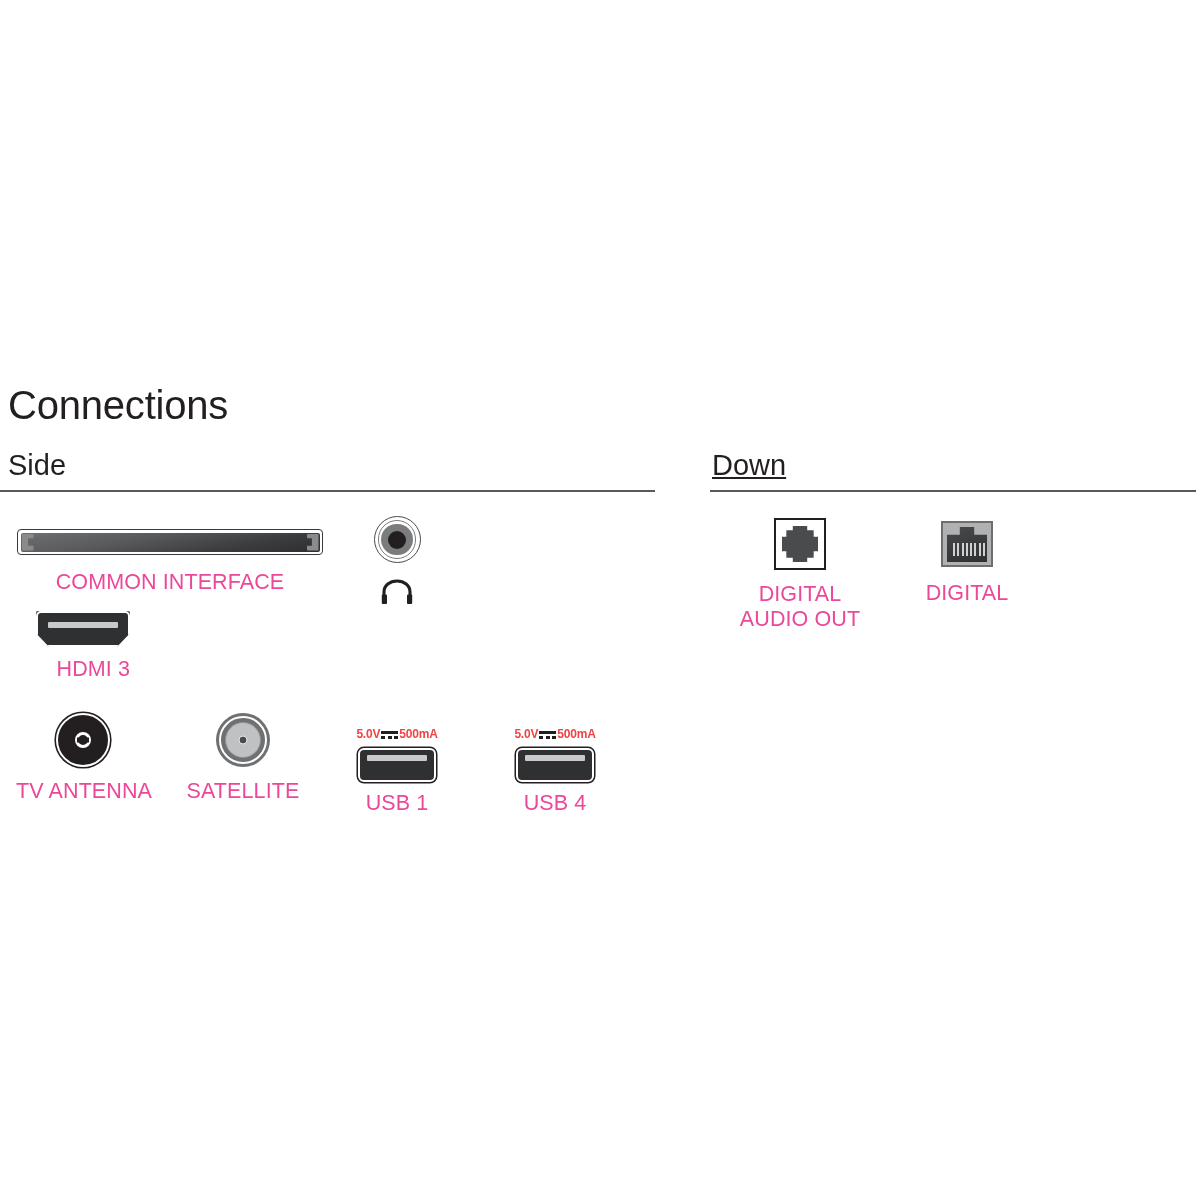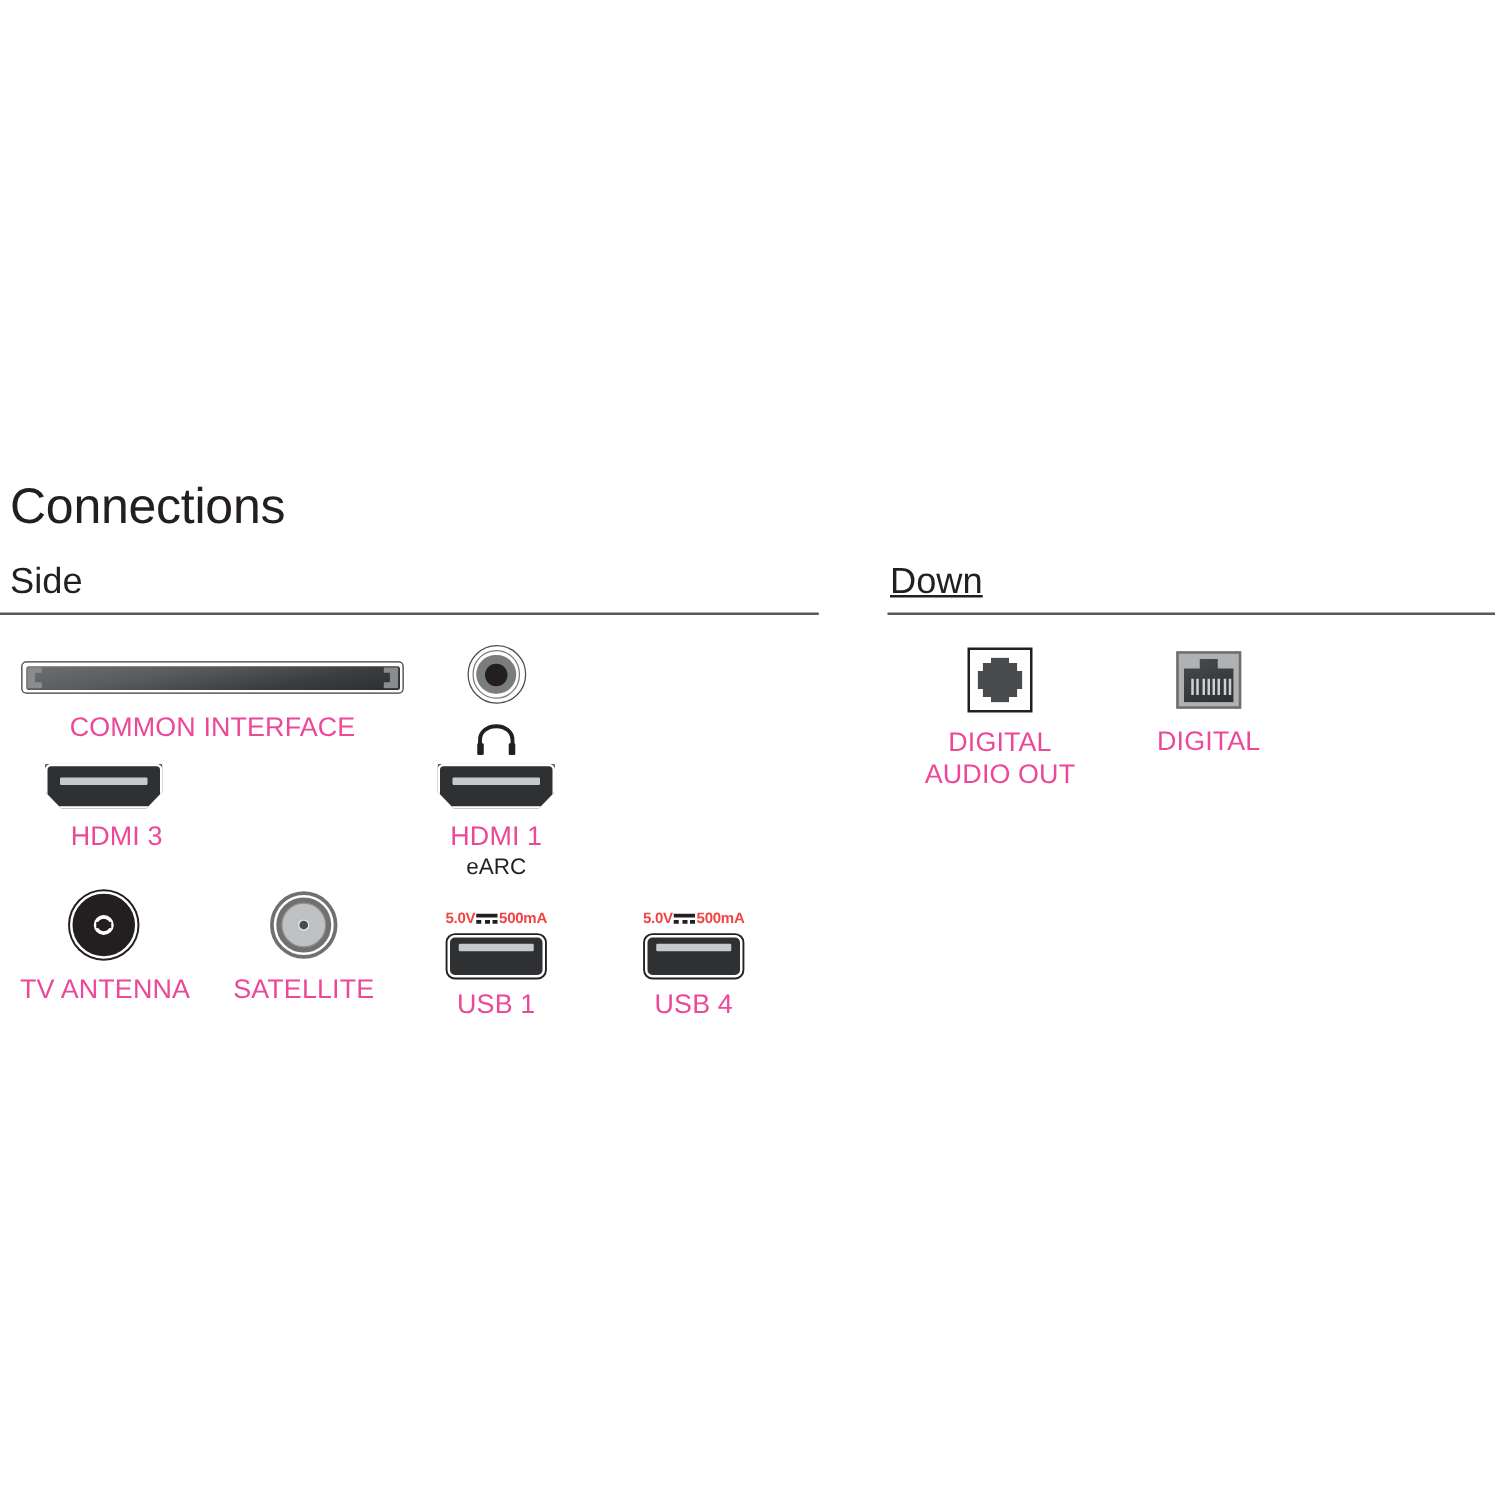--- a/index.html
+++ b/index.html
@@ -383,31 +383,20 @@
       <div class="hdmi">
         <div class="hdmi-outline"></div>
         <div class="hdmi-shell"></div>
         <div class="hdmi-bar"></div>
       </div>
     </div>
     <div class="lbl" style="margin-top:10px;">HDMI 3</div>
   </div>
 
 
-  <div class="cell" style="left:350px; top:611px; width:94px;">
-    <div class="glyphbox" style="width:94px;">
-      <div class="hdmi">
-        <div class="hdmi-outline"></div>
-        <div class="hdmi-shell"></div>
-        <div class="hdmi-bar"></div>
-      </div>
-    </div>
-    <div class="lbl" style="margin-top:10px;">HDMI 1</div>
-    <div class="sub" style="margin-top:2px;">eARC</div>
-  </div>
 
   <div class="cell" style="left:56px; top:713px; width:54px;">
     <div class="glyphbox" style="width:54px;">
       <div class="coax">
         <div class="coax-pin">
           <div class="coax-gap l"></div>
           <div class="coax-gap r"></div>
         </div>
       </div>
     </div>

